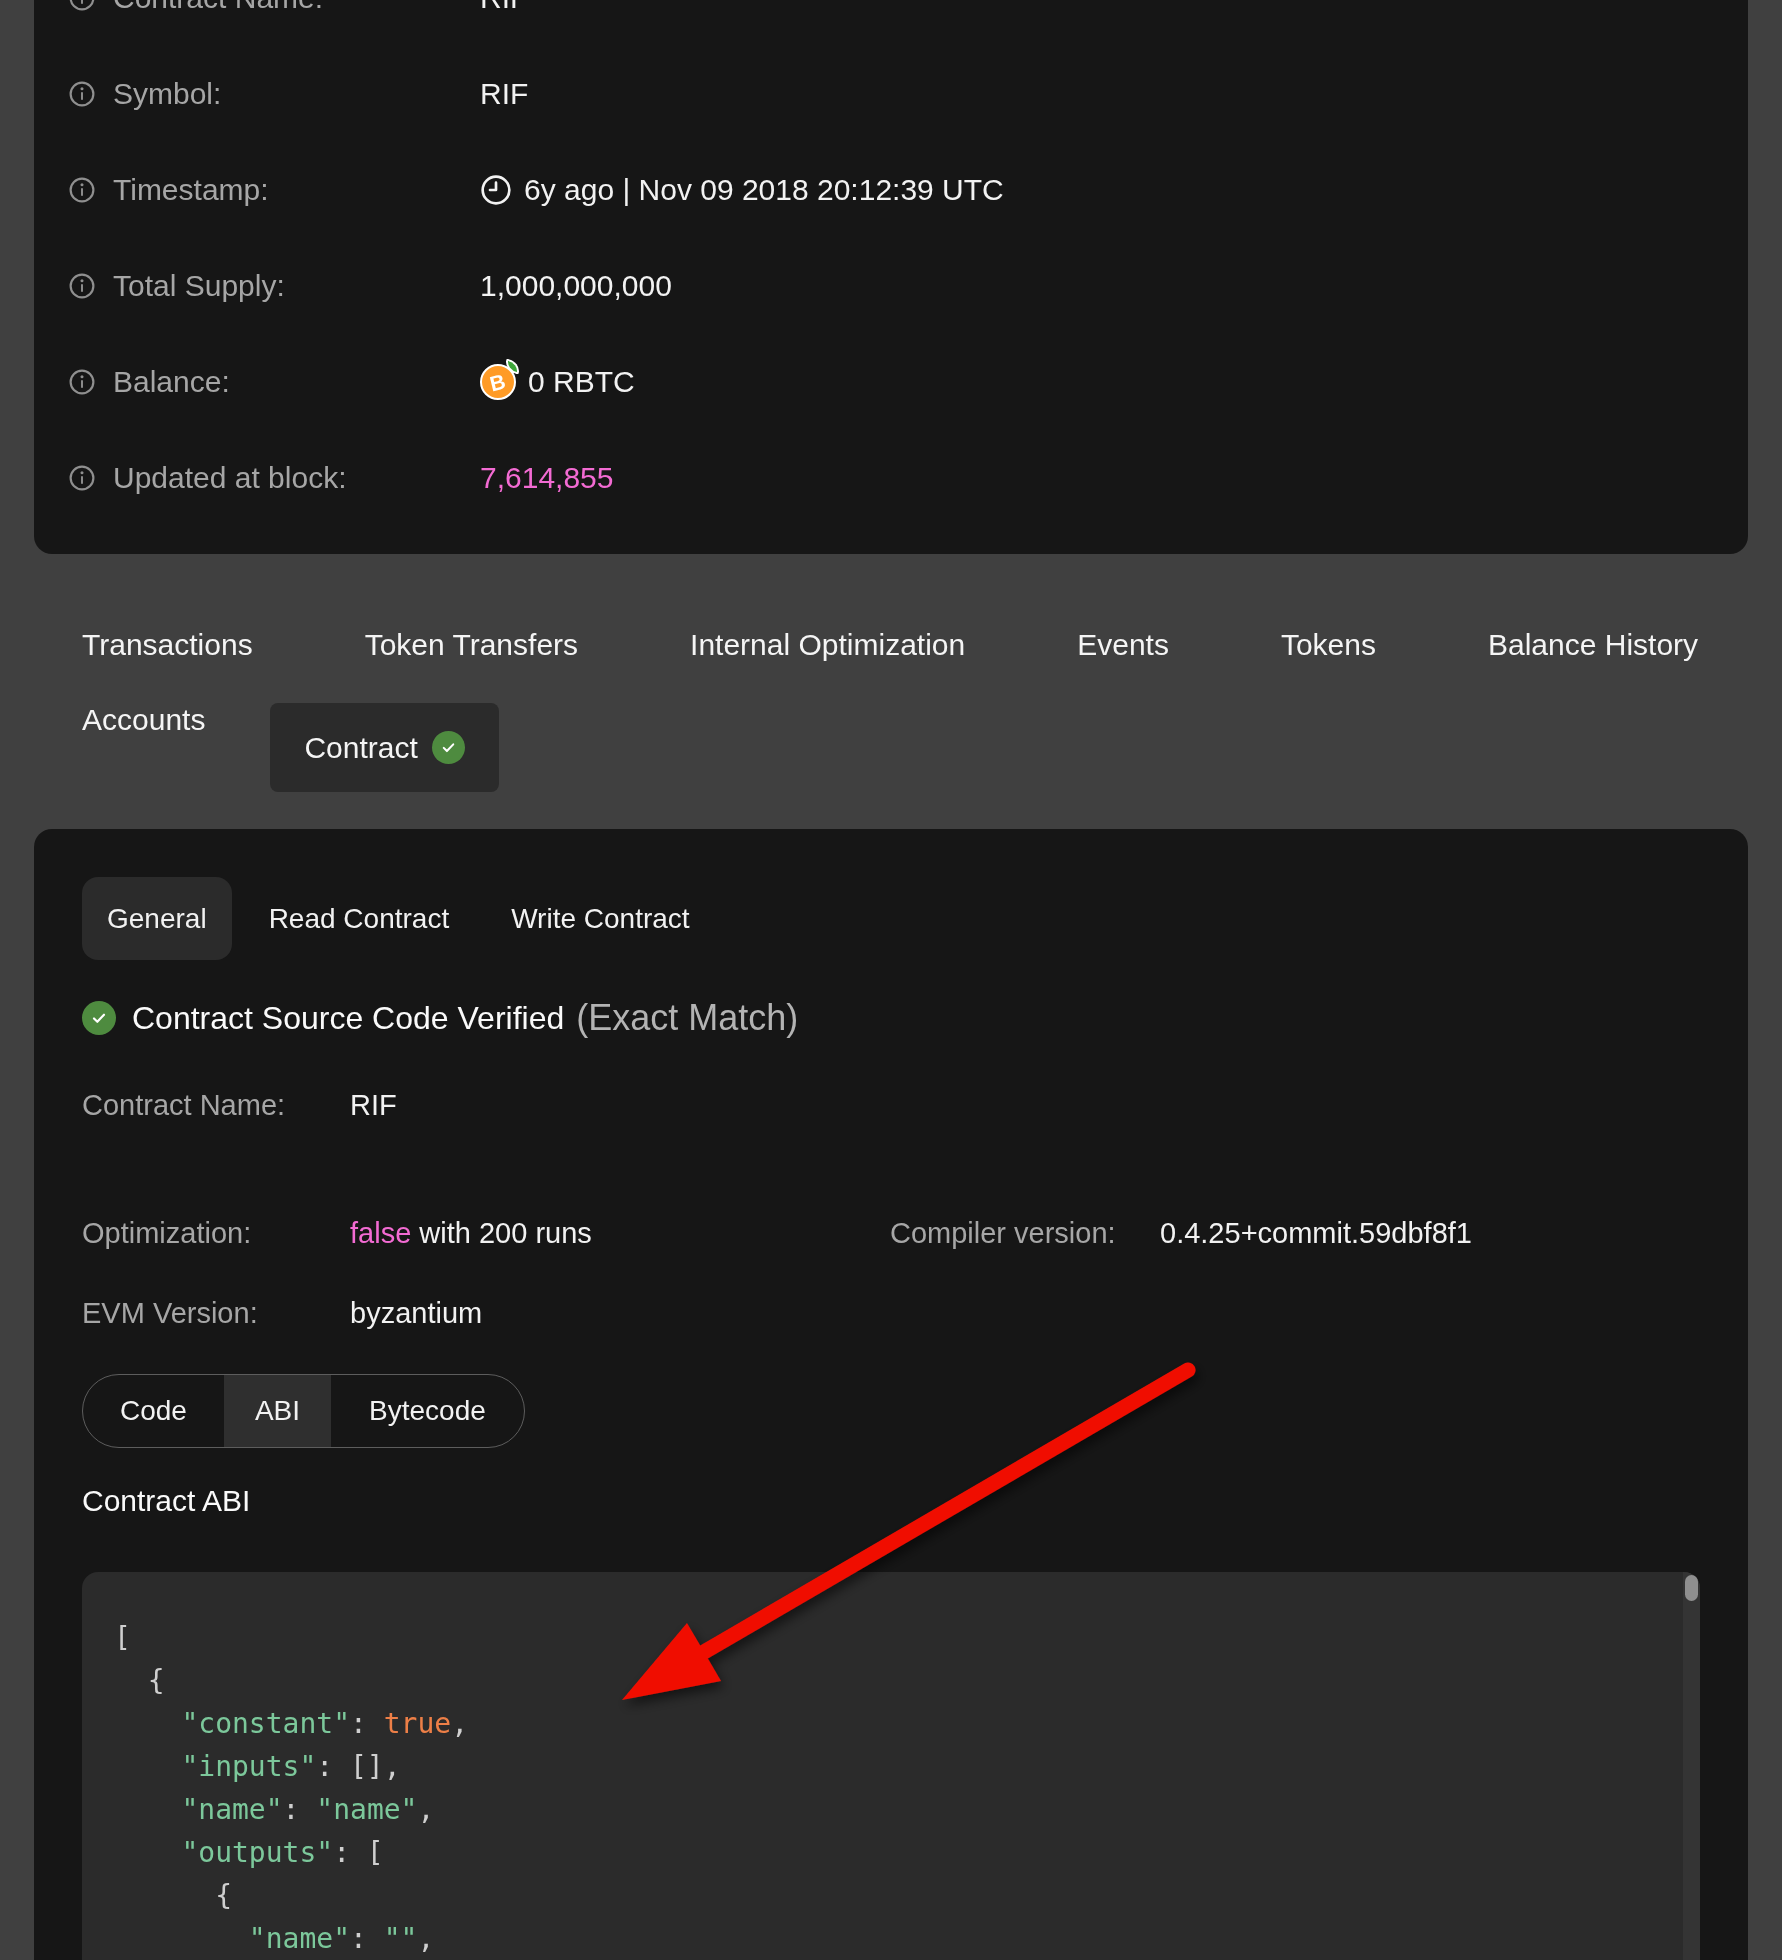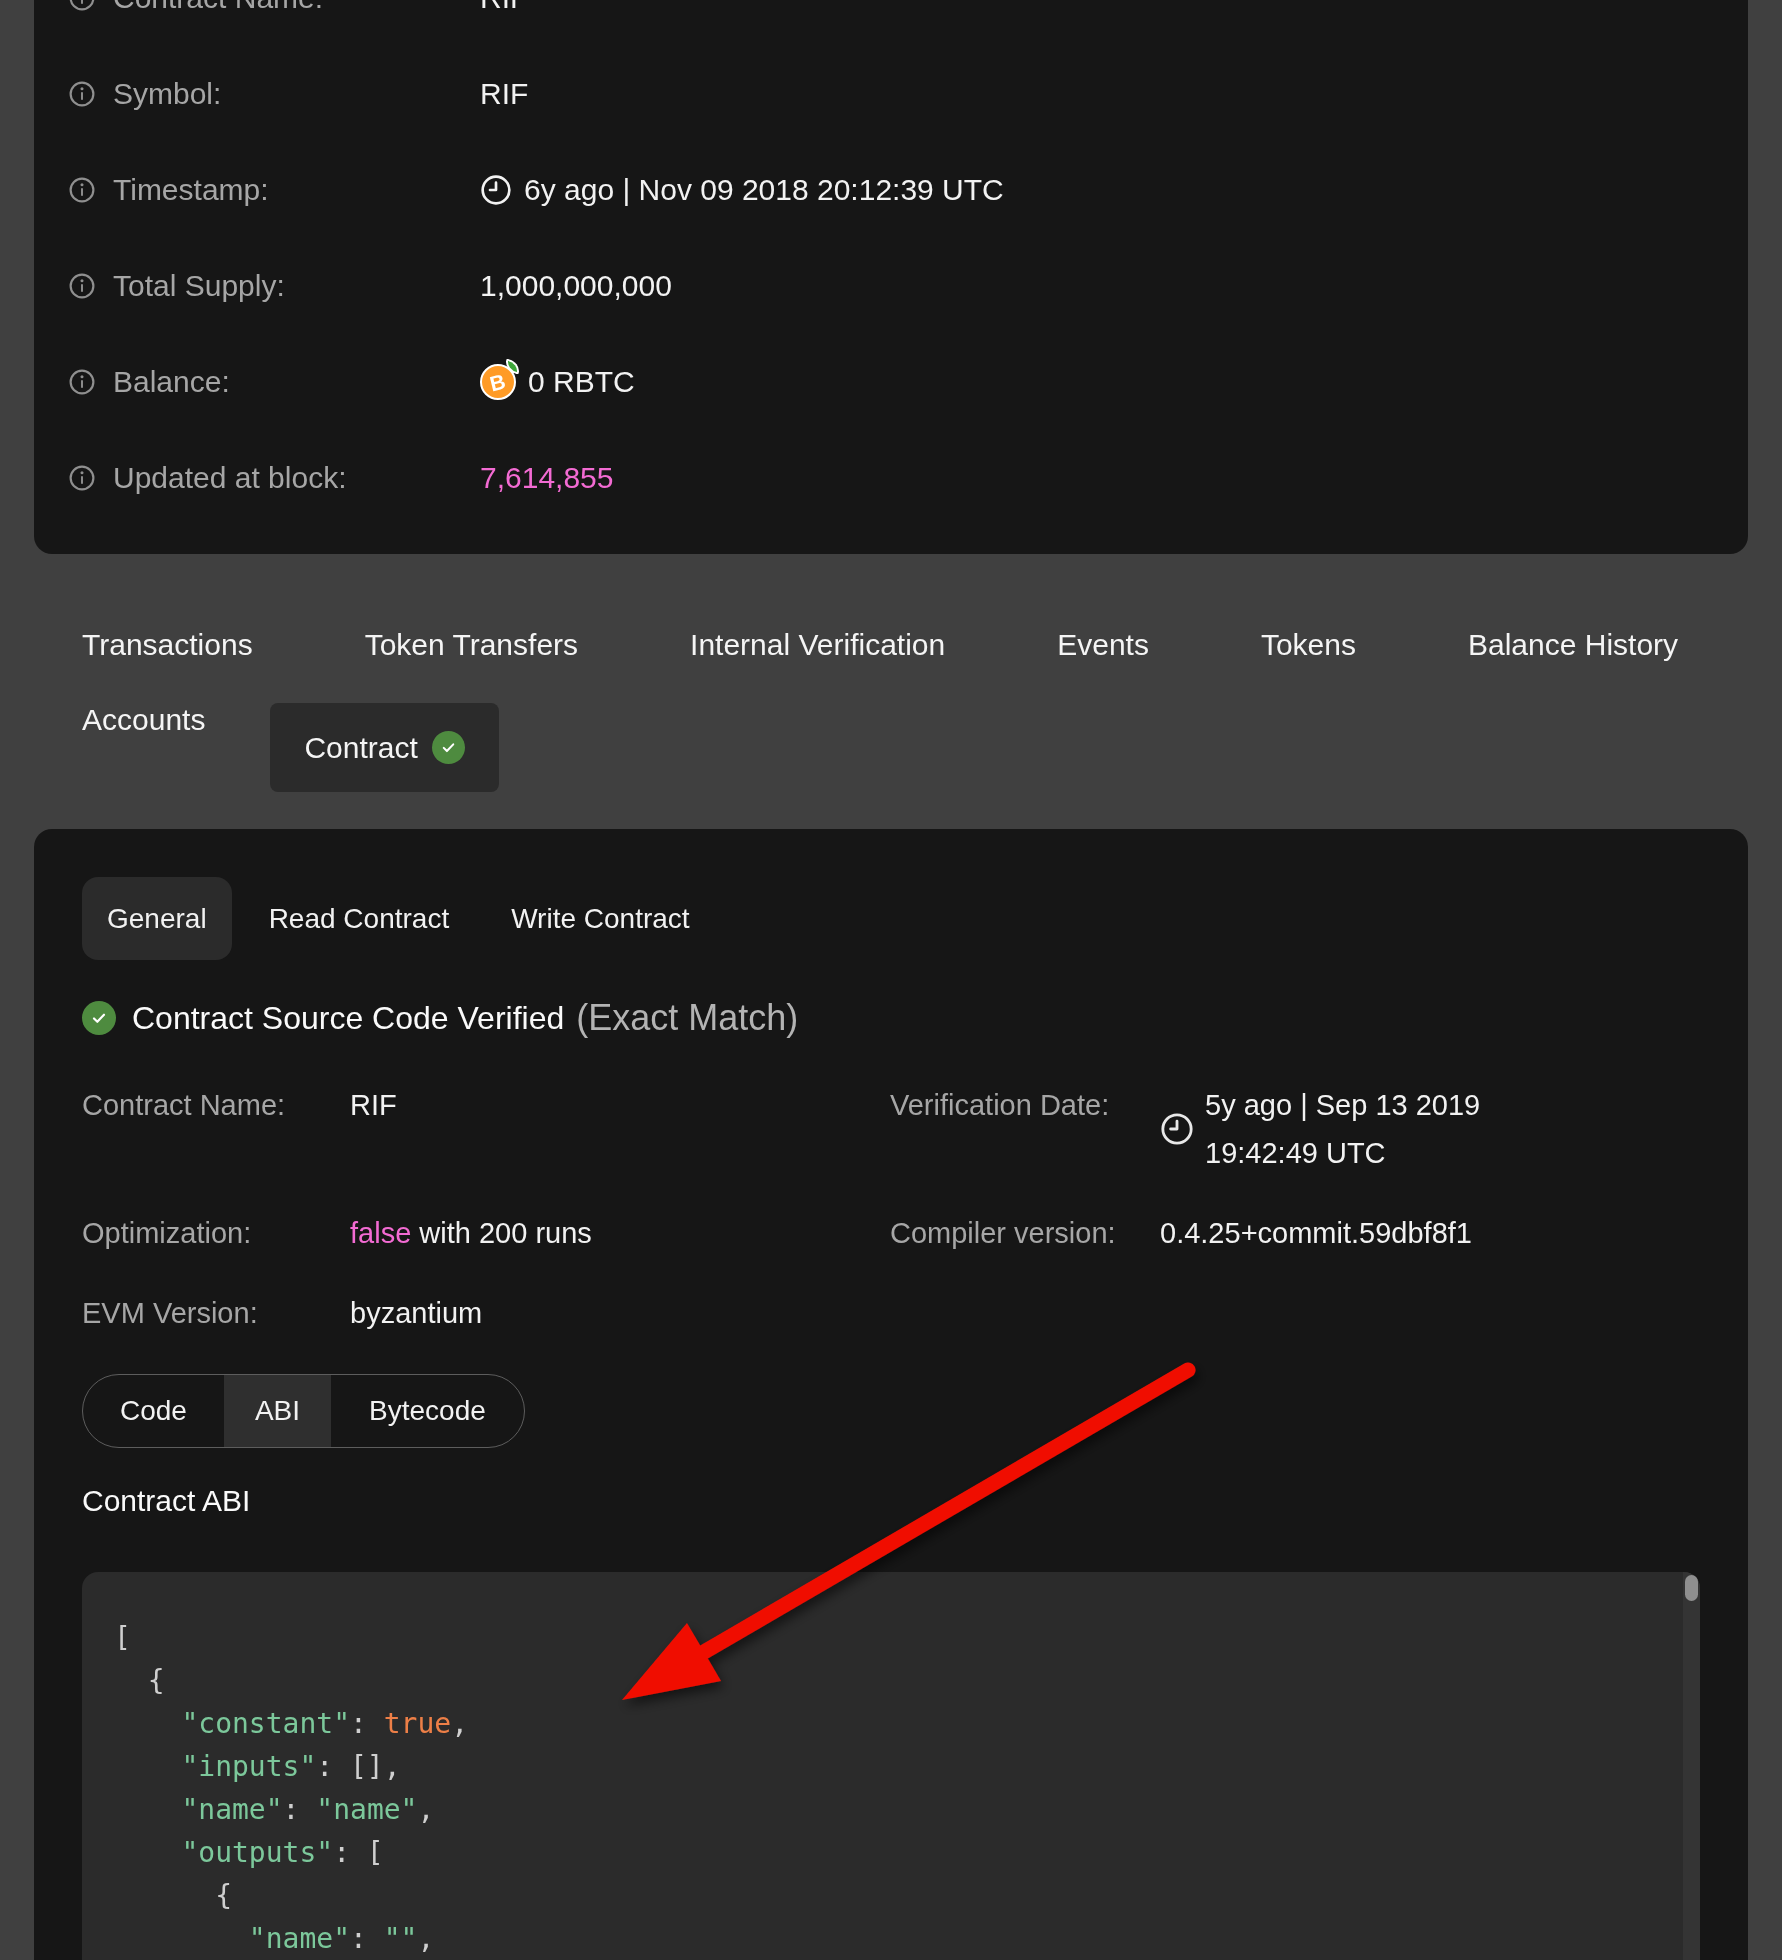--- a/index.html
+++ b/index.html
@@ -161,21 +161,21 @@
         <rect x="11.1" y="10.2" width="1.8" height="7.4" rx="0.9" fill="#8f8f8f"></rect>
       </svg>
       <span class="info-label">Updated at block:</span>
       <span class="row-value link-pink">7,614,855</span>
     </div>
   </section>
 
   <nav class="tabs-main">
     <span>Transactions</span>
     <span>Token Transfers</span>
-    <span>Internal Verification</span>
+    <span>Internal Optimization</span>
     <span>Events</span>
     <span>Tokens</span>
     <span>Balance History</span>
   </nav>
 
   <nav class="tabs-secondary">
     <span>Accounts</span>
     <span class="contract-pill">
       <span>Contract</span>
       <span class="check-badge">
@@ -199,28 +199,20 @@
         <svg width="20" height="20" viewBox="0 0 24 24" fill="none">
           <path d="M6 12.5l4 4 8-8.5" stroke="#fff" stroke-width="2.6" stroke-linecap="round" stroke-linejoin="round"></path>
         </svg>
       </span>
       <span class="verified-title">Contract Source Code Verified</span>
       <span class="verified-suffix">(Exact Match)</span>
     </div>
 
     <div class="detail-row r1">
       <span class="d-label">Contract Name:</span><span class="d-value">RIF</span>
-      <span class="col-right">
-        <span class="d-label2">Verification Date:</span>
-        <svg class="clock-icon" viewBox="0 0 24 24" fill="none">
-          <circle cx="12" cy="12" r="10" stroke="#e8e8e8" stroke-width="2"></circle>
-          <path d="M12 6.5V12H7.5" stroke="#e8e8e8" stroke-width="2" stroke-linecap="round" stroke-linejoin="round"></path>
-        </svg>
-        <span class="verif-text">5y ago | Sep 13 2019 19:42:49 UTC</span>
-      </span>
     </div>
 
     <div class="detail-row r2">
       <span class="d-label">Optimization:</span><span class="d-value"><span class="link-pink">false</span><span> with 200 runs</span></span>
       <span class="col-right">
         <span class="d-label2">Compiler version:</span>
         <span class="d-value">0.4.25+commit.59dbf8f1</span>
       </span>
     </div>
 

